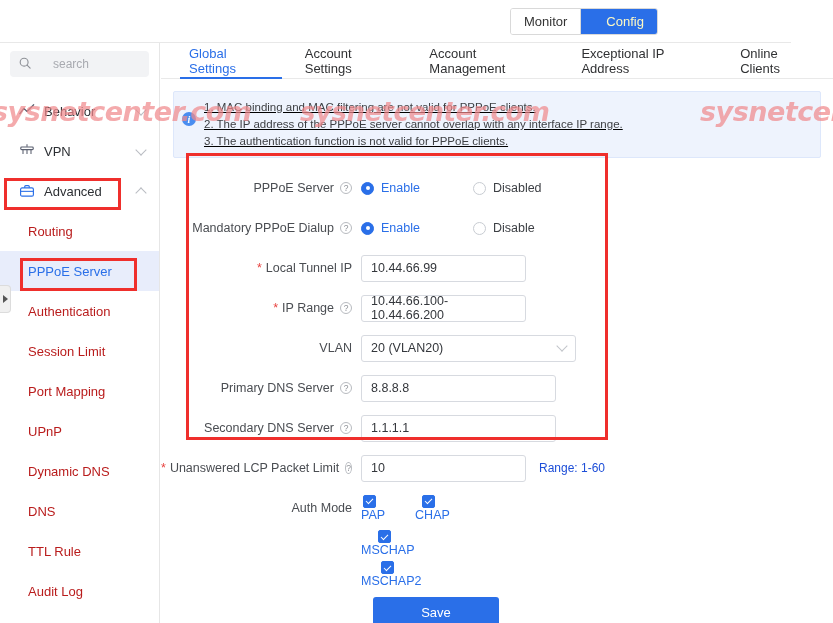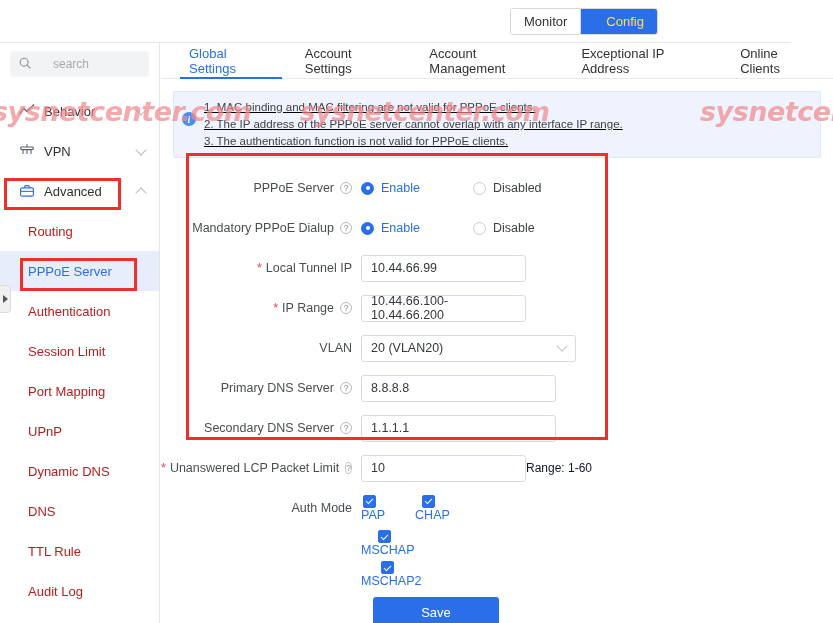--- a/index.html
+++ b/index.html
@@ -38,21 +38,21 @@
   .seg {
     position: absolute; left: 510px; top: 8px;
     display: flex; border: 1px solid #d9d9d9; border-radius: 3px; overflow: hidden;
     height: 27px;
   }
   .seg div {
     display: flex; align-items: center; justify-content: center;
     padding: 0 13px; font-size: 13px; color: #333; cursor: pointer;
     background: #fff; height: 100%;
   }
-  .seg div.active { background: #2a6fe8; color: #fde047; padding-left: 25px; }
+  .seg div.active { background: #2a6fe8; color: #fef9c3; padding-left: 25px; }
   .seg div + div { border-left: 1px solid #d9d9d9; }
 
   
   .sidebar {
     position: absolute; left: 0; top: 43px; width: 160px; height: 580px;
     background: #fff; border-right: 1px solid #e6e6e6; overflow: hidden;
   }
   .search-wrap { padding: 8px 10px 0 10px; }
   .search-box {
     display: flex; align-items: center; gap: 22px;
@@ -139,21 +139,21 @@
          padding: 0 9px; display: flex; align-items: center; }
   .inp.w-tunnel { width: 165px; }
   .inp.w-range  { width: 165px; }
   .inp.w-dns    { width: 195px; }
   .inp.w-lcp    { width: 165px; }
   .sel { width: 215px; height: 27px; border: 1px solid #d7dae0; border-radius: 3px;
          background: #fff; font-size: 12.5px; color: #34373c; padding: 0 9px;
          display: flex; align-items: center; justify-content: space-between; cursor: pointer; }
   .sel .cv { width: 8px; height: 8px; border-right: 1.3px solid #c2c5ca;
              border-bottom: 1.3px solid #c2c5ca; transform: rotate(45deg); margin-top: -4px; }
-  .hint { font-size: 12px; color: #0f172a; }
+  .hint { font-size: 12px; color: #1d4ed8; margin-left: 13px; }
 
   .cbx { display: inline-flex; align-items: center; cursor: pointer; font-size: 12.5px; flex-direction: column; }
   .cbx .bx { width: 13px; height: 13px; border-radius: 2px; background: #2a6fe8;
              border: 1px solid #2a6fe8; margin-right: 7px; flex: none;
              display: flex; align-items: center; justify-content: center; }
   .cbx .bx:after { content: ""; width: 6px; height: 3px;
                    border-left: 1.6px solid #fff; border-bottom: 1.6px solid #fff;
                    transform: rotate(-45deg) translate(0.5px, -0.5px); }
   .cbx .clbl { color: #2a6fe8; }
   .cbx-gap { width: 30px; }

